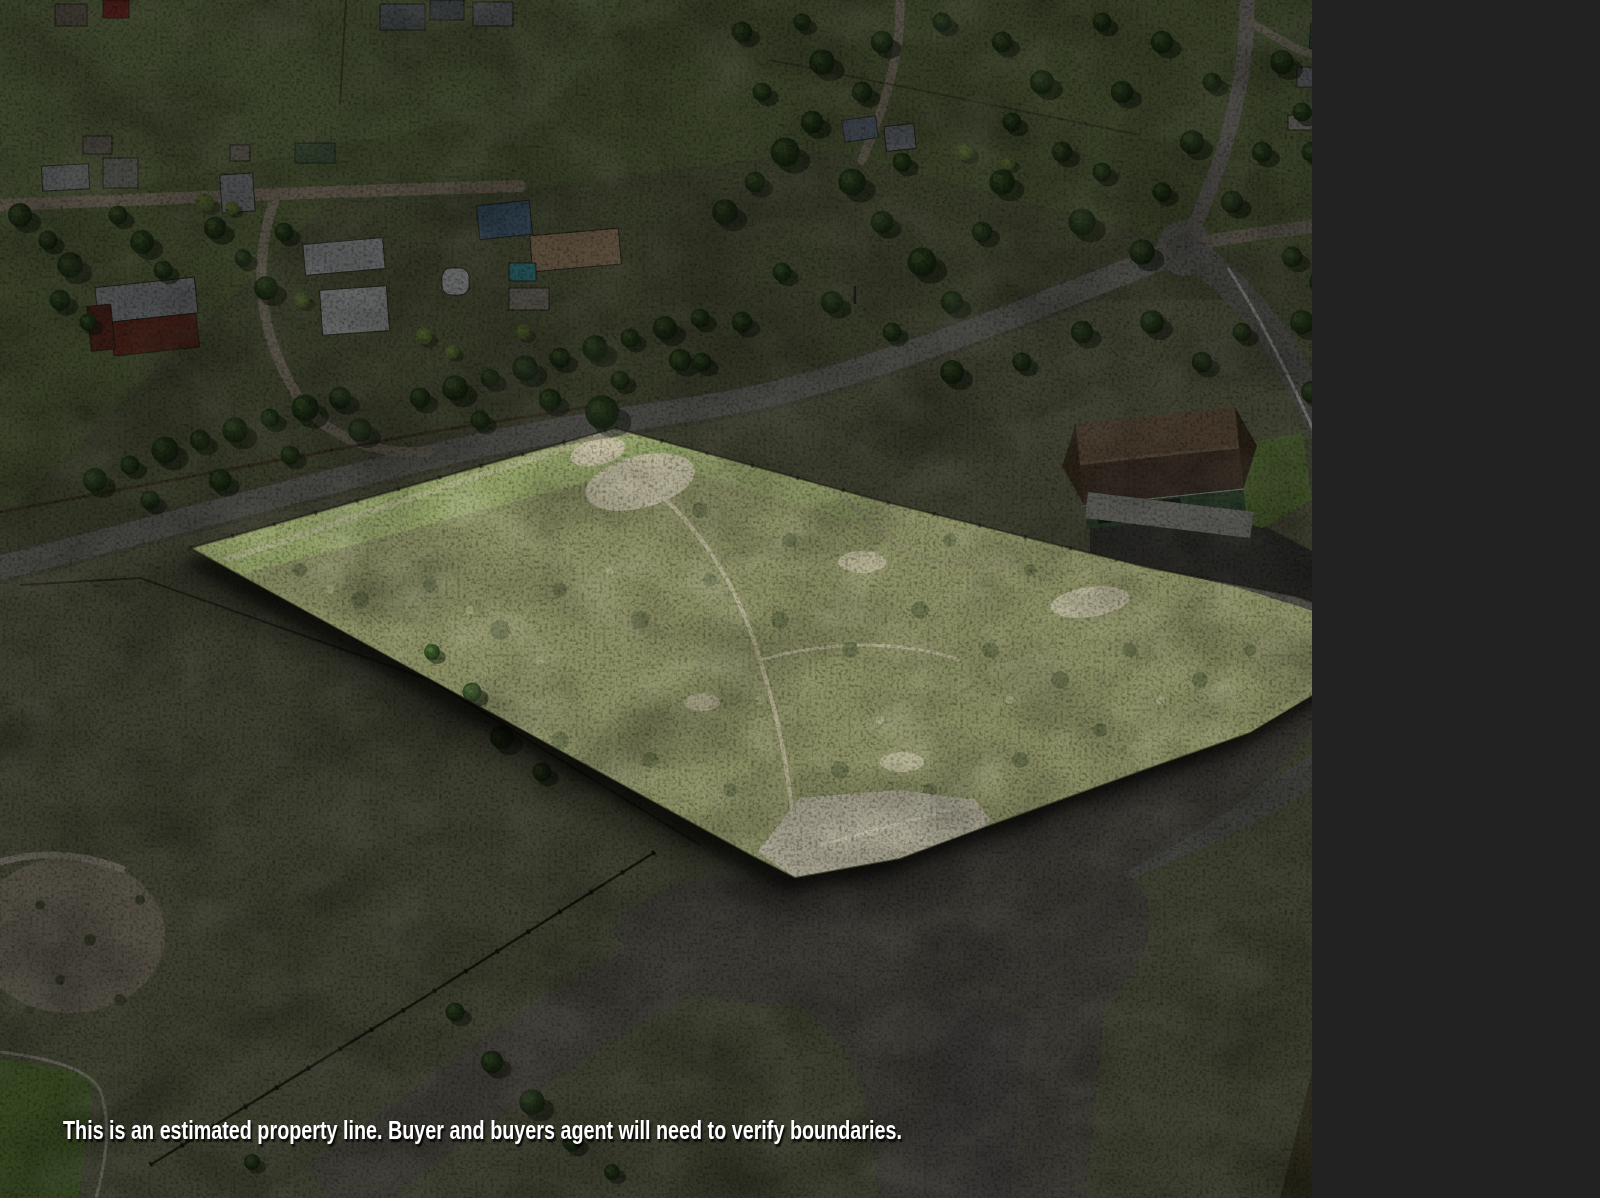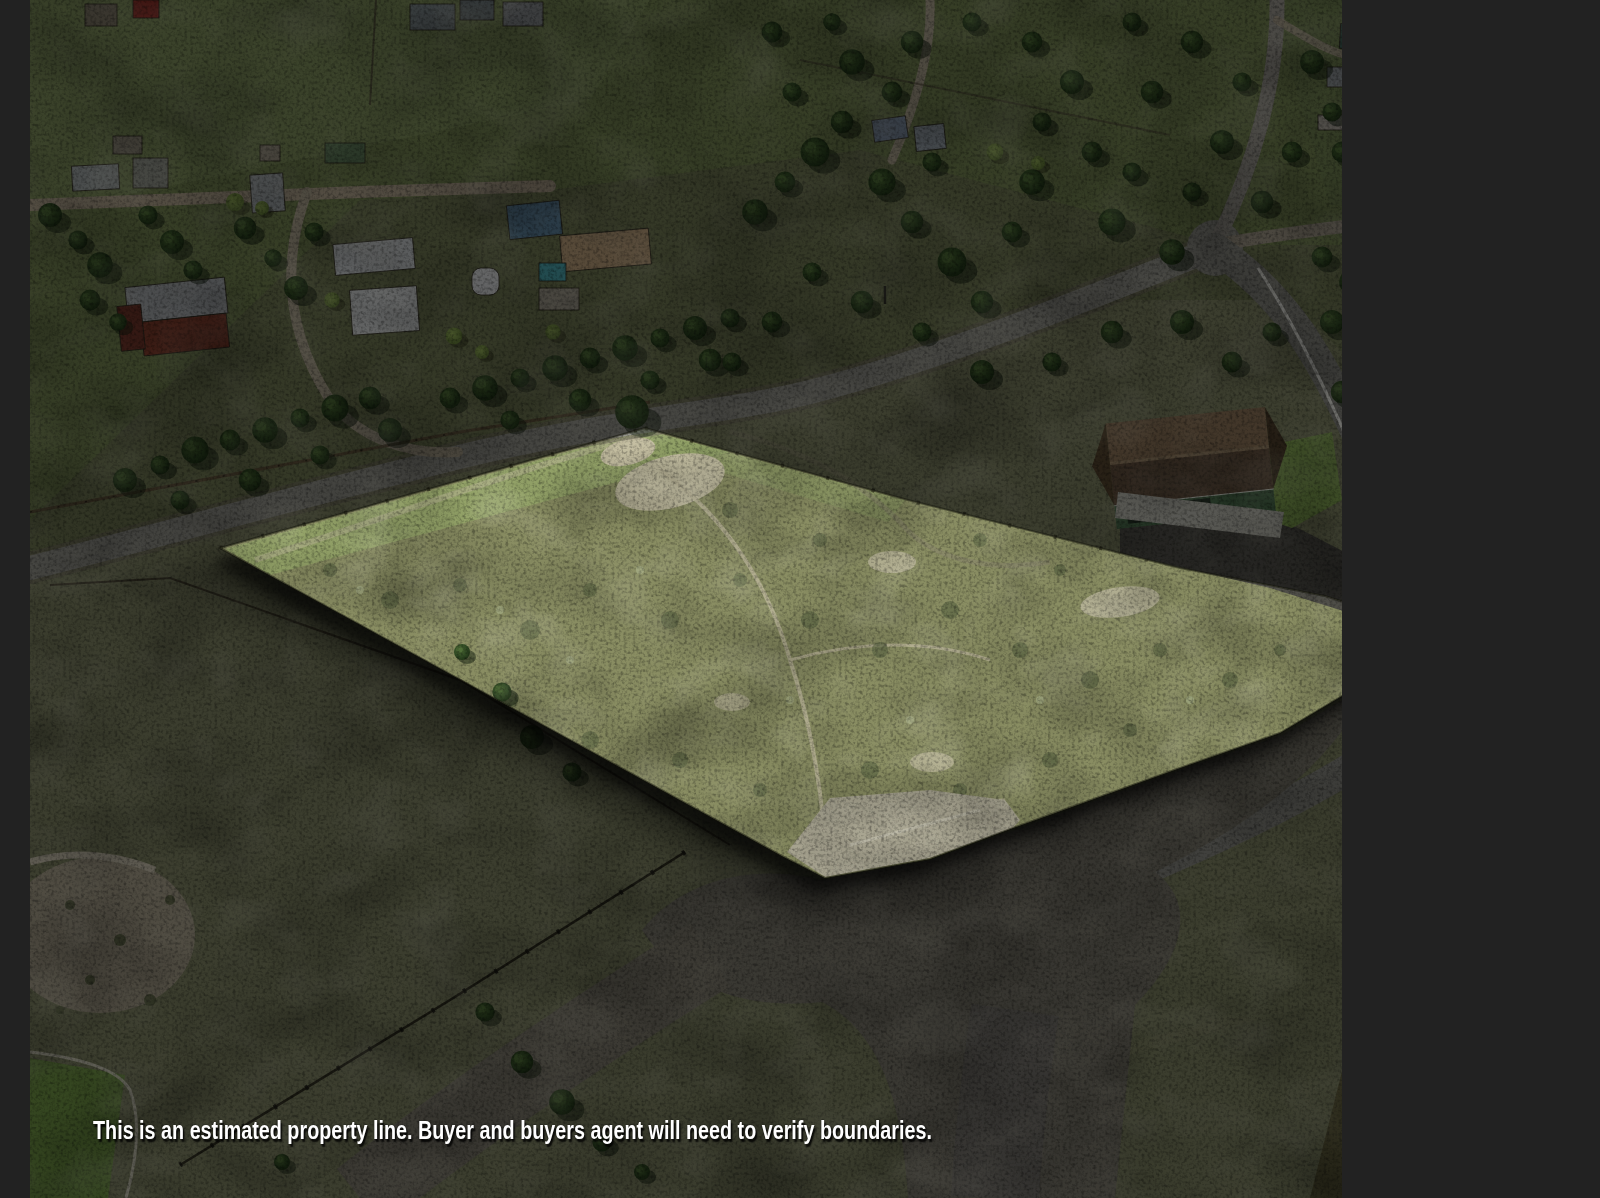--- a/index.html
+++ b/index.html
@@ -1,17 +1,17 @@
 <!DOCTYPE html>
 <html><head>
 <meta charset="utf-8">
 <style>
   html,body{margin:0;padding:0;background:#222;}
   #stage{position:relative;width:1312px;height:1198px;overflow:hidden;background:#6d7550;
-         font-family:"Liberation Sans",sans-serif;margin-left:30px;}
+         font-family:"Liberation Sans",sans-serif;}
   #stage svg{position:absolute;left:0;top:0;display:block;}
   .caption{
     position:absolute;left:63px;top:1116px;
     color:#ffffff;font-weight:700;font-size:26px;line-height:1.1;white-space:nowrap;
     transform:scaleX(0.76);transform-origin:left top;
     text-shadow:2px 3px 2px rgba(0,0,0,.9), 0 0 2px rgba(0,0,0,.8);
     letter-spacing:0px;
   }
 </style>
 </head>

